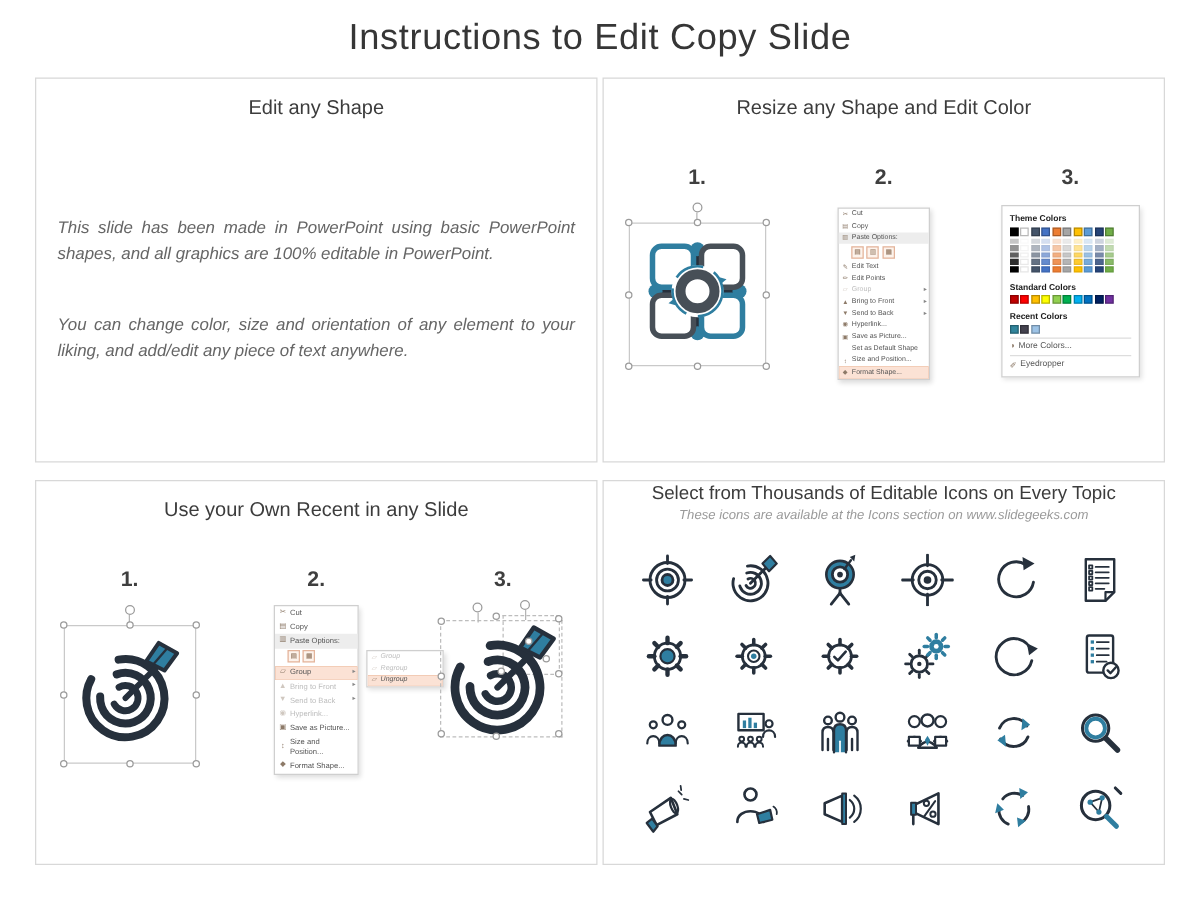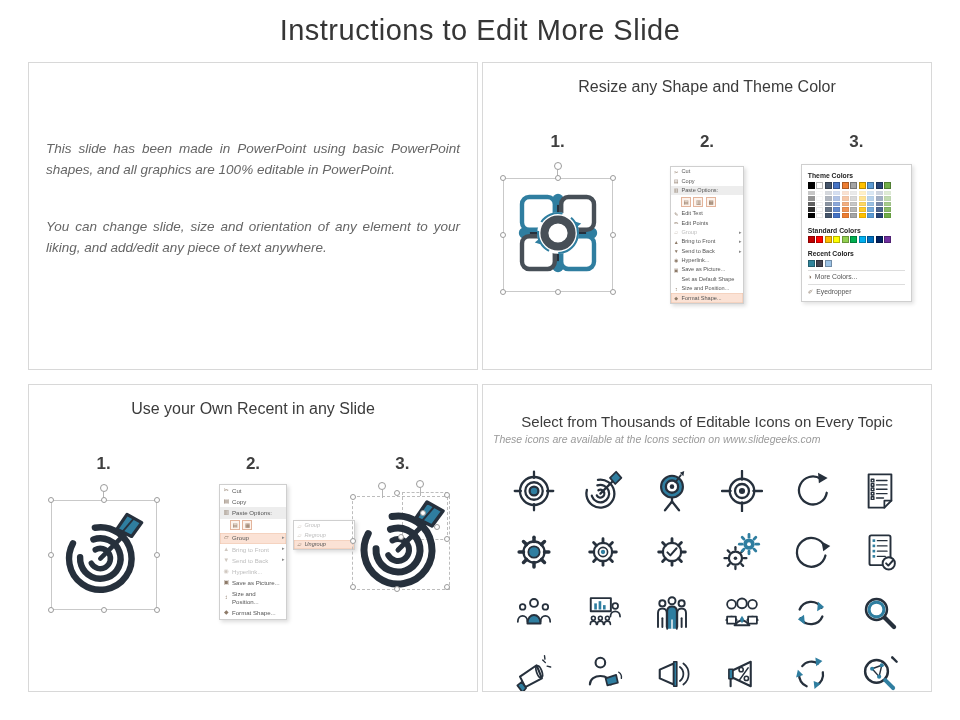--- a/index.html
+++ b/index.html
@@ -2,22 +2,22 @@
 <html><head>
 <meta charset="utf-8">
 <style>
   html,body{margin:0;padding:0;}
   body{width:960px;height:720px;background:#fff;font-family:"Liberation Sans",sans-serif;overflow:hidden;}
   .slide{position:relative;width:960px;height:720px;}
   h1{margin:0;padding-top:14px;text-align:center;font-size:29px;font-weight:400;color:#363636;letter-spacing:.5px;}
   .grid{position:absolute;left:28px;top:62px;width:904px;height:630px;display:grid;grid-template-columns:450px 450px;grid-template-rows:308px 308px;gap:14px 4px;}
   .panel{border:1px solid #d8d8d8;background:#fff;position:relative;overflow:hidden;box-sizing:border-box;}
   .panel h2{margin:15px 10px 0;text-align:center;font-size:16px;font-weight:500;color:#3c3c3c;}
-  .panel h2.long{font-size:15px;margin-top:28px;}
-  .sub{margin:3px 10px 0;text-align:left;font-style:italic;font-size:10.5px;color:#9a9a9a;}
+  .panel h2.long{font-size:15px;margin-top:1px;}
+  .sub{margin:3px 10px 0;text-align:center;font-style:italic;font-size:10.5px;color:#9a9a9a;}
   
   .ptext{margin:0 17px;font-style:italic;font-size:13.5px;color:#666;text-align:justify;line-height:1.55;}
   .ptext.p1{margin-top:76px;} .ptext.p2{margin-top:36px;}
   
   .steps{display:flex;margin-top:36px;}
   .step{flex:1;display:flex;flex-direction:column;align-items:center;}
   .step-num{font-size:17px;font-weight:bold;color:#3f3f3f;}
   
   .selwrap{position:relative;margin-top:26px;}
   .selbox{position:relative;border:1px solid #c9c9c9;padding:6px;background:#fff;}
@@ -61,31 +61,32 @@
   .tf{fill:#2F7EA0;stroke:none;}
   .tln{fill:#2F7EA0;stroke:#26303C;}
   .if{fill:#26303C;stroke:none;}
   .thin{stroke-width:1.6;}
   .teal{stroke:#2F7EA0;}
 </style>
 </head>
 <body>
 
 <div class="slide">
-  <h1>Instructions to Edit More Slide</h1>
+  <h1>Instructions to Edit Copy Slide</h1>
 
   <div class="grid">
 
     <section class="panel">
+      <h2>Edit any Shape</h2>
       <p class="ptext p1">This slide has been made in PowerPoint using basic PowerPoint shapes, and all graphics are 100% editable in PowerPoint.</p>
-      <p class="ptext p2">You can change slide, size and orientation of any element to your liking, and add/edit any piece of text anywhere.</p>
+      <p class="ptext p2">You can change color, size and orientation of any element to your liking, and add/edit any piece of text anywhere.</p>
     </section>
 
     <section class="panel">
-      <h2>Resize any Shape and Theme Color</h2>
+      <h2>Resize any Shape and Edit Color</h2>
       <div class="steps">
 
         <div class="step">
           <div class="step-num">1.</div>
           <div class="selwrap">
             <div class="selbox">
               <span class="rot"></span>
               <span class="h tl"></span><span class="h tm"></span><span class="h tr"></span>
               <span class="h ml"></span><span class="h mr"></span>
               <span class="h bl"></span><span class="h bm"></span><span class="h br"></span>

